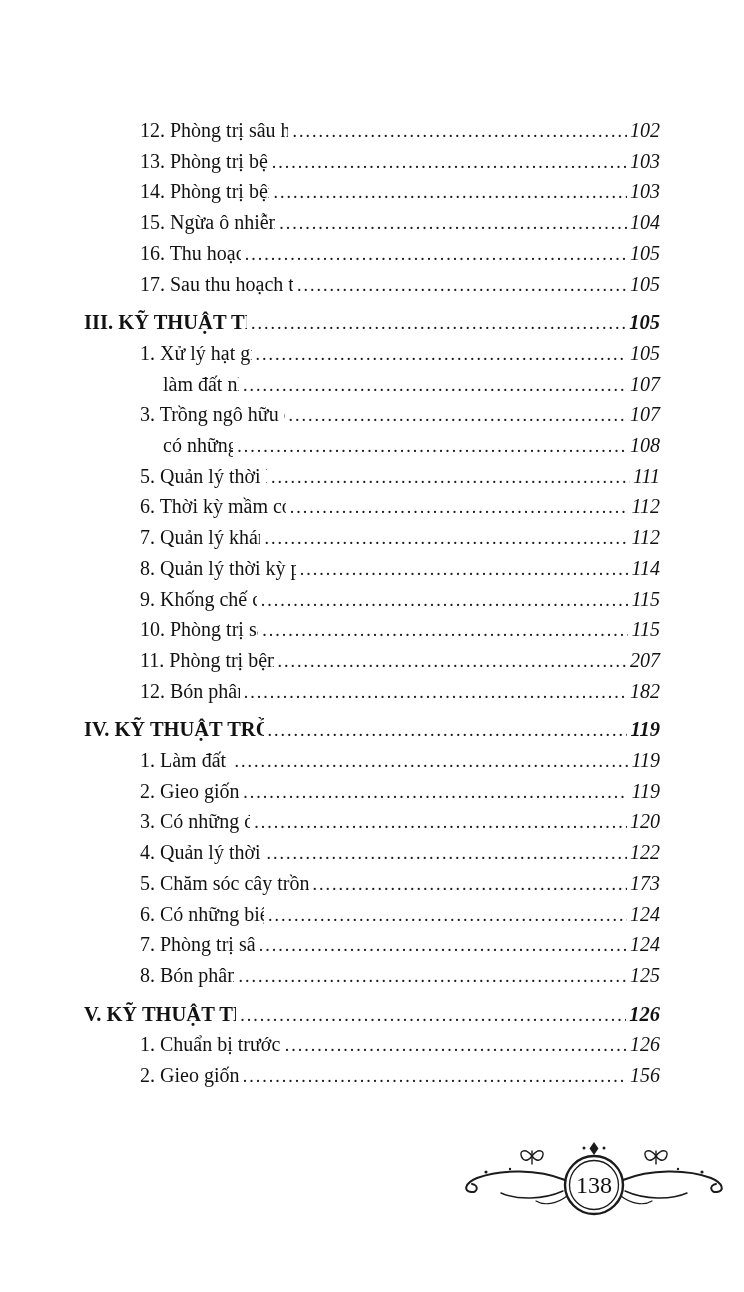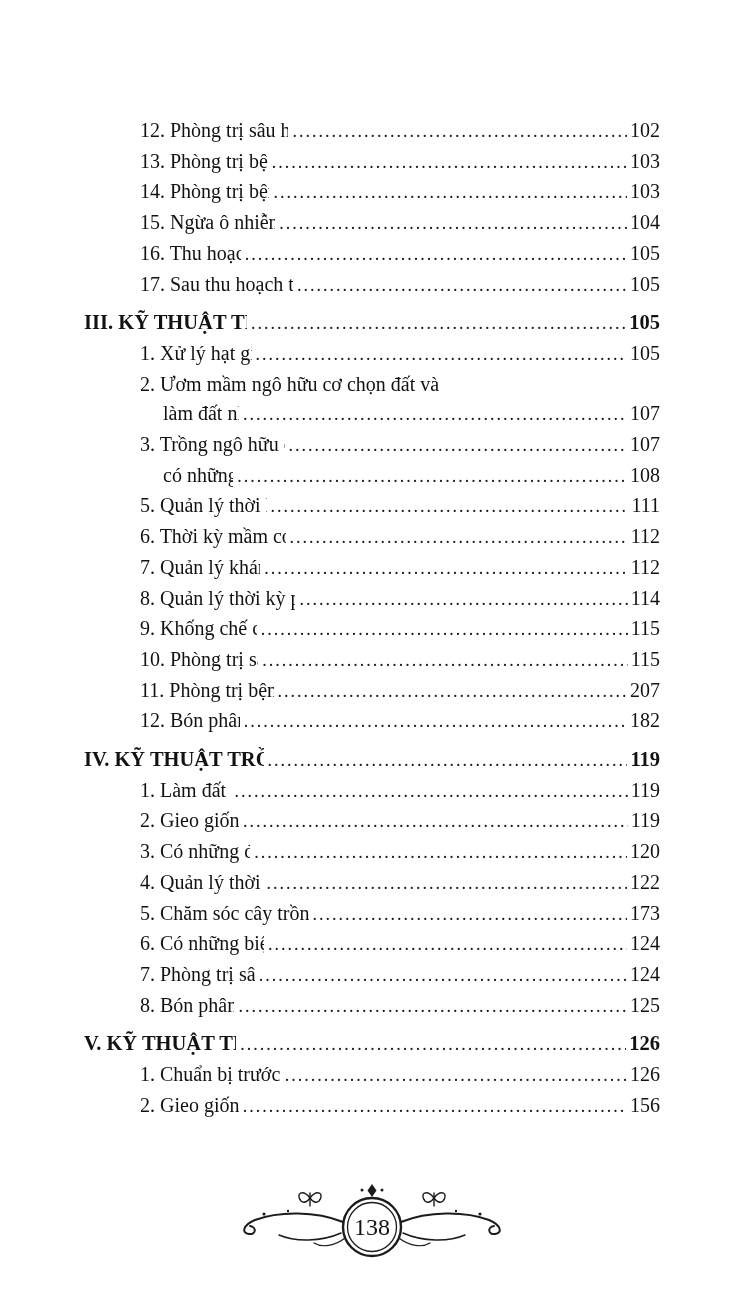--- a/index.html
+++ b/index.html
@@ -53,29 +53,30 @@
   }
   .dots::after {
     content: "..................................................................................................................................";
     font-size: 18px;
     letter-spacing: 2px;
     color: #1c1c1c;
   }
   .pg {
     flex: 0 0 auto;
     font-weight: normal;
+    font-style: italic;
   }
   .entry.section .pg { font-weight: bold; }
   .footer {
     position: absolute;
     left: 0;
-    top: 1180px;
+    top: 1138px;
     width: 744px;
     display: flex;
-    justify-content: center;
+    justify-content: flex-end;
   }
   .ornament { display: block; }
 </style>
 </head>
 <body>
 
 <div class="page">
 
   <div class="toc">
       <div class="entry item">
@@ -110,23 +111,20 @@
       </div>
       <div class="entry section">
         <span class="txt">III. KỸ THUẬT TRỒNG NGÔ HỮU CƠ.</span>
         <span class="dots"></span>
         <span class="pg">105</span>
       </div>
       <div class="entry item">
         <span class="txt">1. Xử lý hạt giống như thế nào?</span>
         <span class="dots"></span>
         <span class="pg">105</span>
-      </div>
-      <div class="entry item">
-        <span class="txt">2. Ươm mầm ngô hữu cơ chọn đất và</span>
       </div>
       <div class="entry cont">
         <span class="txt">làm đất như thế nào?</span>
         <span class="dots"></span>
         <span class="pg">107</span>
       </div>
       <div class="entry item">
         <span class="txt">3. Trồng ngô hữu cơ gieo giống như thế nào?</span>
         <span class="dots"></span>
         <span class="pg">107</span>

